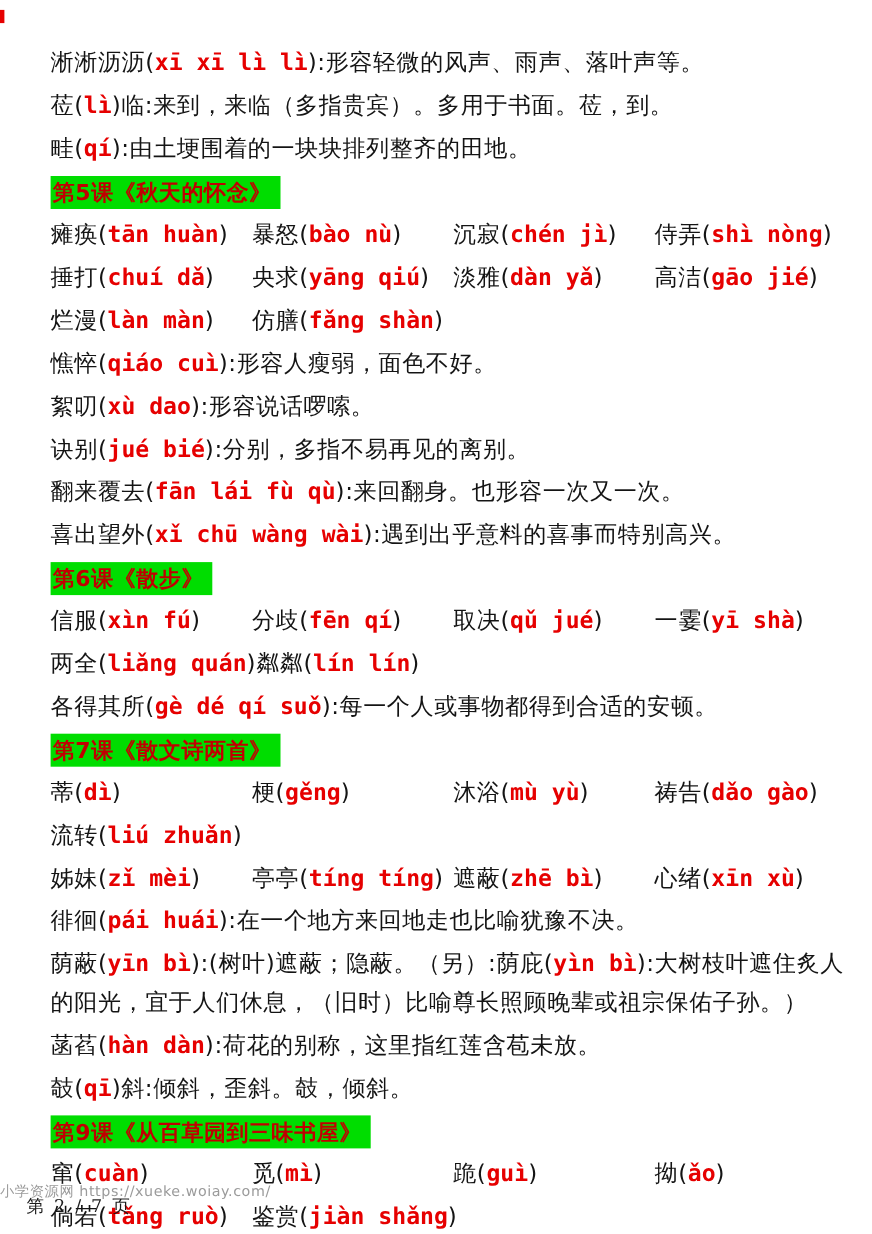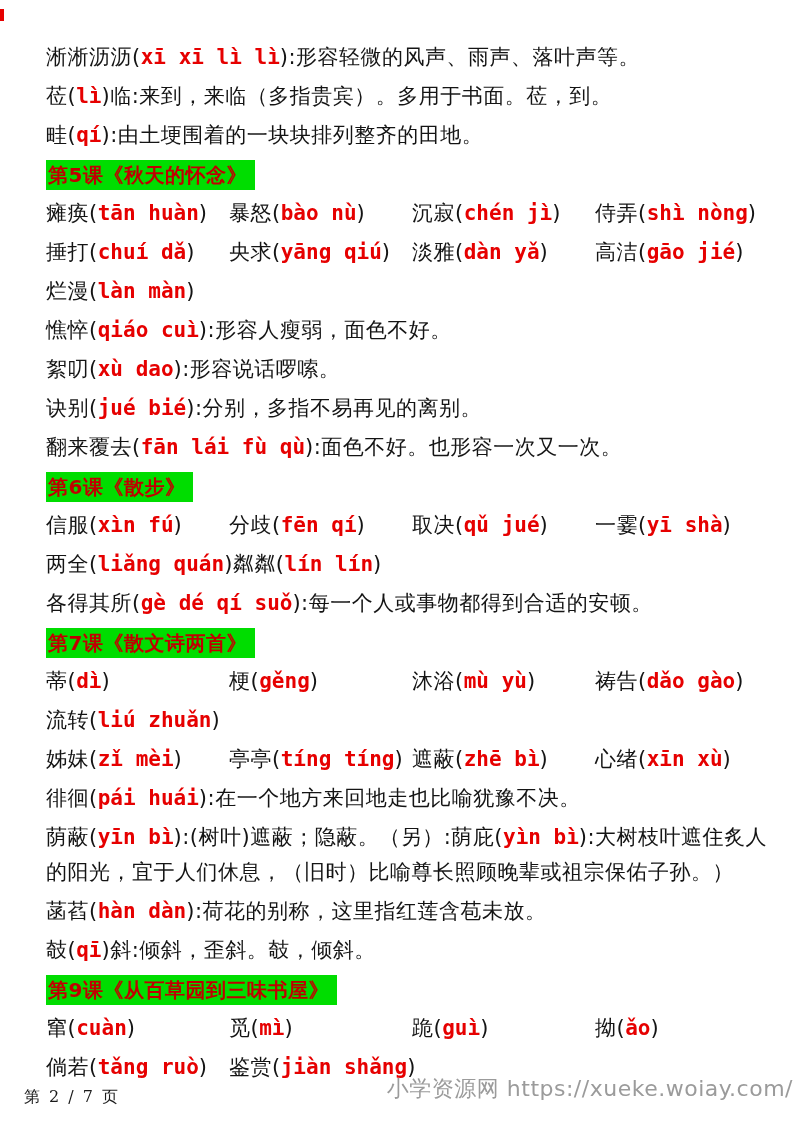--- a/index.html
+++ b/index.html
@@ -45,23 +45,23 @@
     background:var(--header-green);
     color:var(--header-red);
     font-weight:bold;
     font-size:20px;
     line-height:30px;
     padding:0 8px 0 2px;
     vertical-align:middle;
   }
   .watermark{
     position:absolute;left:0;right:0;top:1074px;
-    text-align:right;
+    text-align:left;
     color:var(--wm-gray);
-    font-size:22px;
+    font-size:13px;
     letter-spacing:0.5px;
   }
   .footer{
     position:absolute;left:24px;top:1087px;
     font-family:"DejaVu Serif",serif;
     font-size:16px;
     color:#1a1a1a;
     letter-spacing:2px;
   }
 </style>
@@ -82,25 +82,27 @@
         <span class="cell"><span class="txt">侍弄</span><span class="txt">(</span><span class="pinyin">shì nòng</span><span class="txt">)</span></span>
       </p>
       <p class="line word-row">
         <span class="cell"><span class="txt">捶打</span><span class="txt">(</span><span class="pinyin">chuí dǎ</span><span class="txt">)</span></span>
         <span class="cell"><span class="txt">央求</span><span class="txt">(</span><span class="pinyin">yāng qiú</span><span class="txt">)</span></span>
         <span class="cell"><span class="txt">淡雅</span><span class="txt">(</span><span class="pinyin">dàn yǎ</span><span class="txt">)</span></span>
         <span class="cell"><span class="txt">高洁</span><span class="txt">(</span><span class="pinyin">gāo jié</span><span class="txt">)</span></span>
       </p>
       <p class="line word-row">
         <span class="cell"><span class="txt">烂漫</span><span class="txt">(</span><span class="pinyin">làn màn</span><span class="txt">)</span></span>
+        <span class="cell"><span class="txt">仿膳</span><span class="txt">(</span><span class="pinyin">fǎng shàn</span><span class="txt">)</span></span>
       </p>
       <p class="line def-line"><span class="txt">憔悴(</span><span class="pinyin">qiáo cuì</span><span class="txt">):形容人瘦弱，面色不好。</span></p>
       <p class="line def-line"><span class="txt">絮叨(</span><span class="pinyin">xù dao</span><span class="txt">):形容说话啰嗦。</span></p>
       <p class="line def-line"><span class="txt">诀别(</span><span class="pinyin">jué bié</span><span class="txt">):分别，多指不易再见的离别。</span></p>
-      <p class="line def-line"><span class="txt">翻来覆去(</span><span class="pinyin">fān lái fù qù</span><span class="txt">):面色不好。也形容一次又一次。</span></p>
+      <p class="line def-line"><span class="txt">翻来覆去(</span><span class="pinyin">fān lái fù qù</span><span class="txt">):来回翻身。也形容一次又一次。</span></p>
+      <p class="line def-line"><span class="txt">喜出望外(</span><span class="pinyin">xǐ chū wàng wài</span><span class="txt">):遇到出乎意料的喜事而特别高兴。</span></p>
       <p class="line header-line"><span class="hl">第6课《散步》</span></p>
       <p class="line word-row">
         <span class="cell"><span class="txt">信服</span><span class="txt">(</span><span class="pinyin">xìn fú</span><span class="txt">)</span></span>
         <span class="cell"><span class="txt">分歧</span><span class="txt">(</span><span class="pinyin">fēn qí</span><span class="txt">)</span></span>
         <span class="cell"><span class="txt">取决</span><span class="txt">(</span><span class="pinyin">qǔ jué</span><span class="txt">)</span></span>
         <span class="cell"><span class="txt">一霎</span><span class="txt">(</span><span class="pinyin">yī shà</span><span class="txt">)</span></span>
       </p>
       <p class="line word-row">
         <span class="cell"><span class="txt">两全</span><span class="txt">(</span><span class="pinyin">liǎng quán</span><span class="txt">)</span></span>
         <span class="cell"><span class="txt">粼粼</span><span class="txt">(</span><span class="pinyin">lín lín</span><span class="txt">)</span></span>

